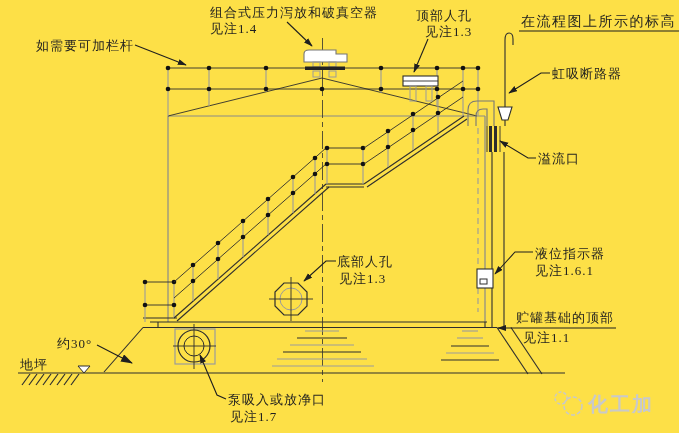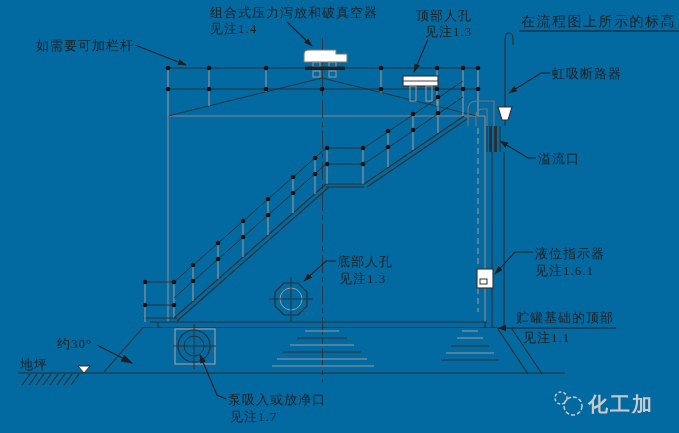--- a/index.html
+++ b/index.html
@@ -1,16 +1,16 @@
 <!DOCTYPE html>
 <html><head>
 <meta charset="utf-8">
 <style>
   html,body{margin:0;padding:0;background:#ffffff;}
-  .stage{position:relative;width:679px;height:433px;background:#0369a1;overflow:hidden;
+  .stage{position:relative;width:679px;height:433px;background:#fde047;overflow:hidden;
          font-family:"Liberation Serif", serif;}
   svg{display:block}
   text{font-family:"Liberation Serif", serif; fill:#1f1f1f;}
   .lbl{font-size:13px; letter-spacing:1px;}
   .lbl-wide{font-size:14px; letter-spacing:1.5px;}
   .wm-text{font-size:20px; font-weight:bold; fill:#c9c9c9; letter-spacing:2px;}
   .dark{stroke:#2e2e2e; fill:none; stroke-width:1.1;}
   .thin{stroke:#2e2e2e; fill:none; stroke-width:0.9;}
   .grayln{stroke:#9b9b9b; fill:none; stroke-width:1.1;}
   .wall{stroke:#8a8a8a; fill:none; stroke-width:1.2;}

